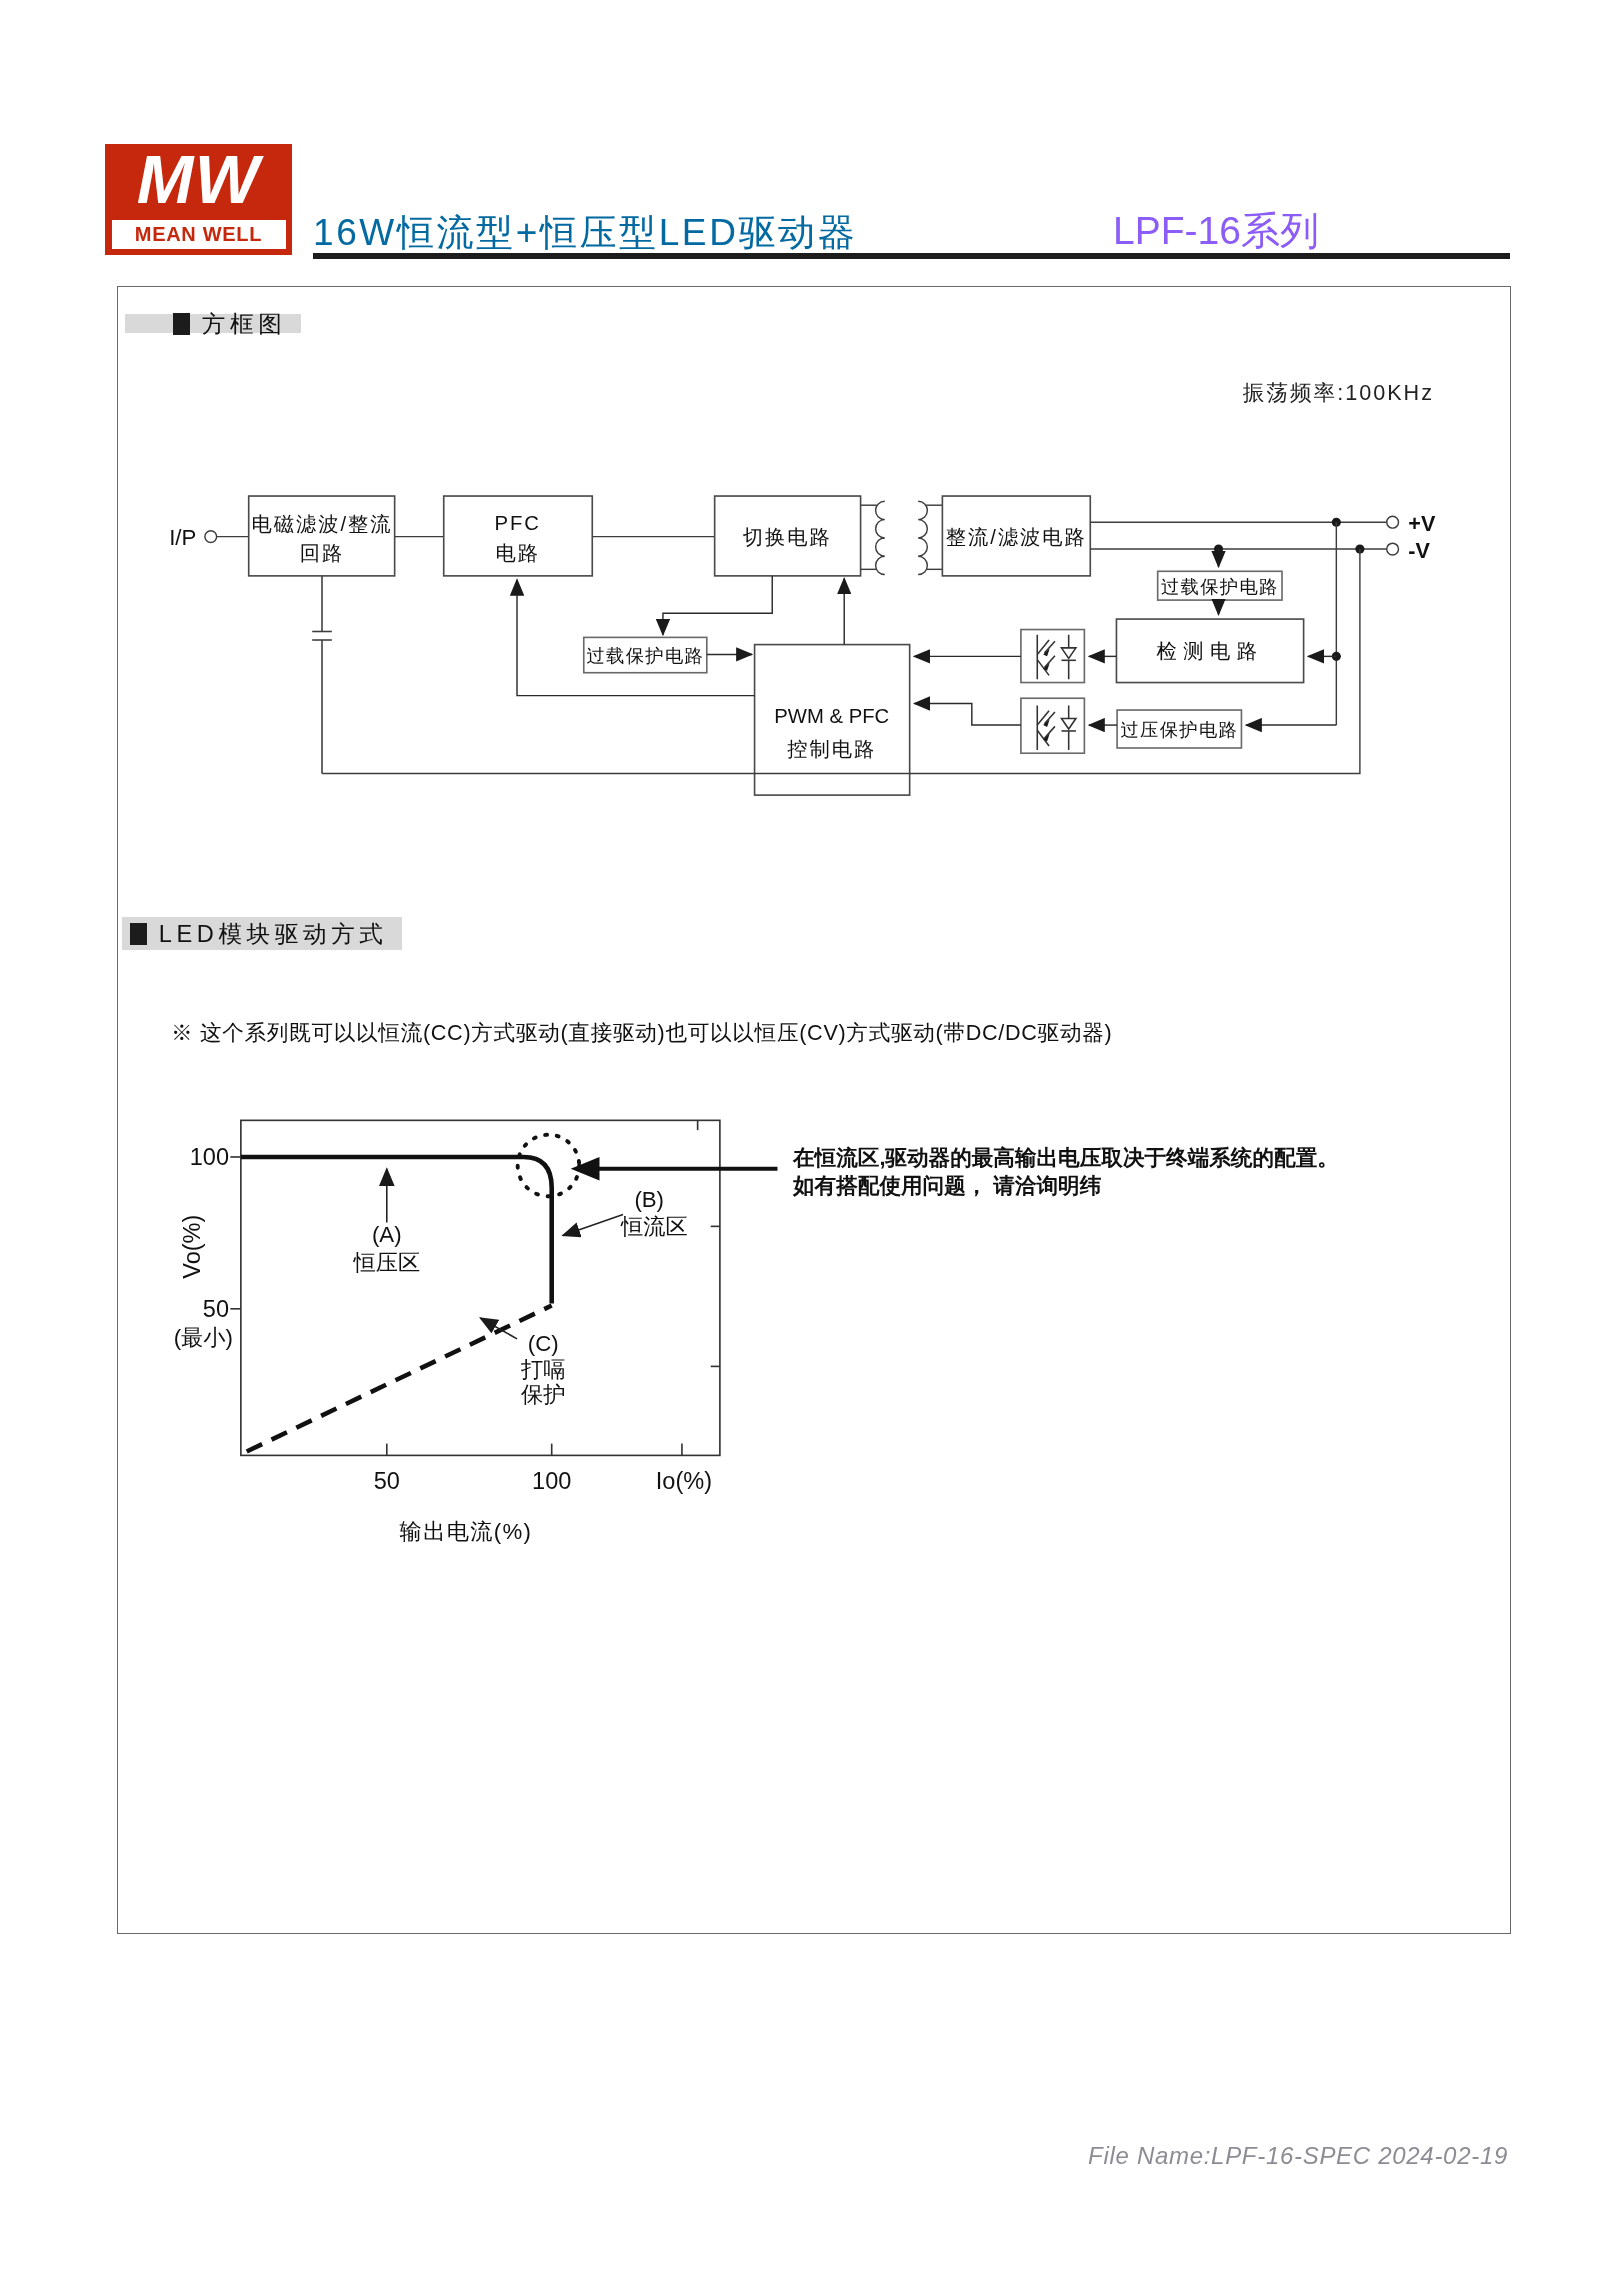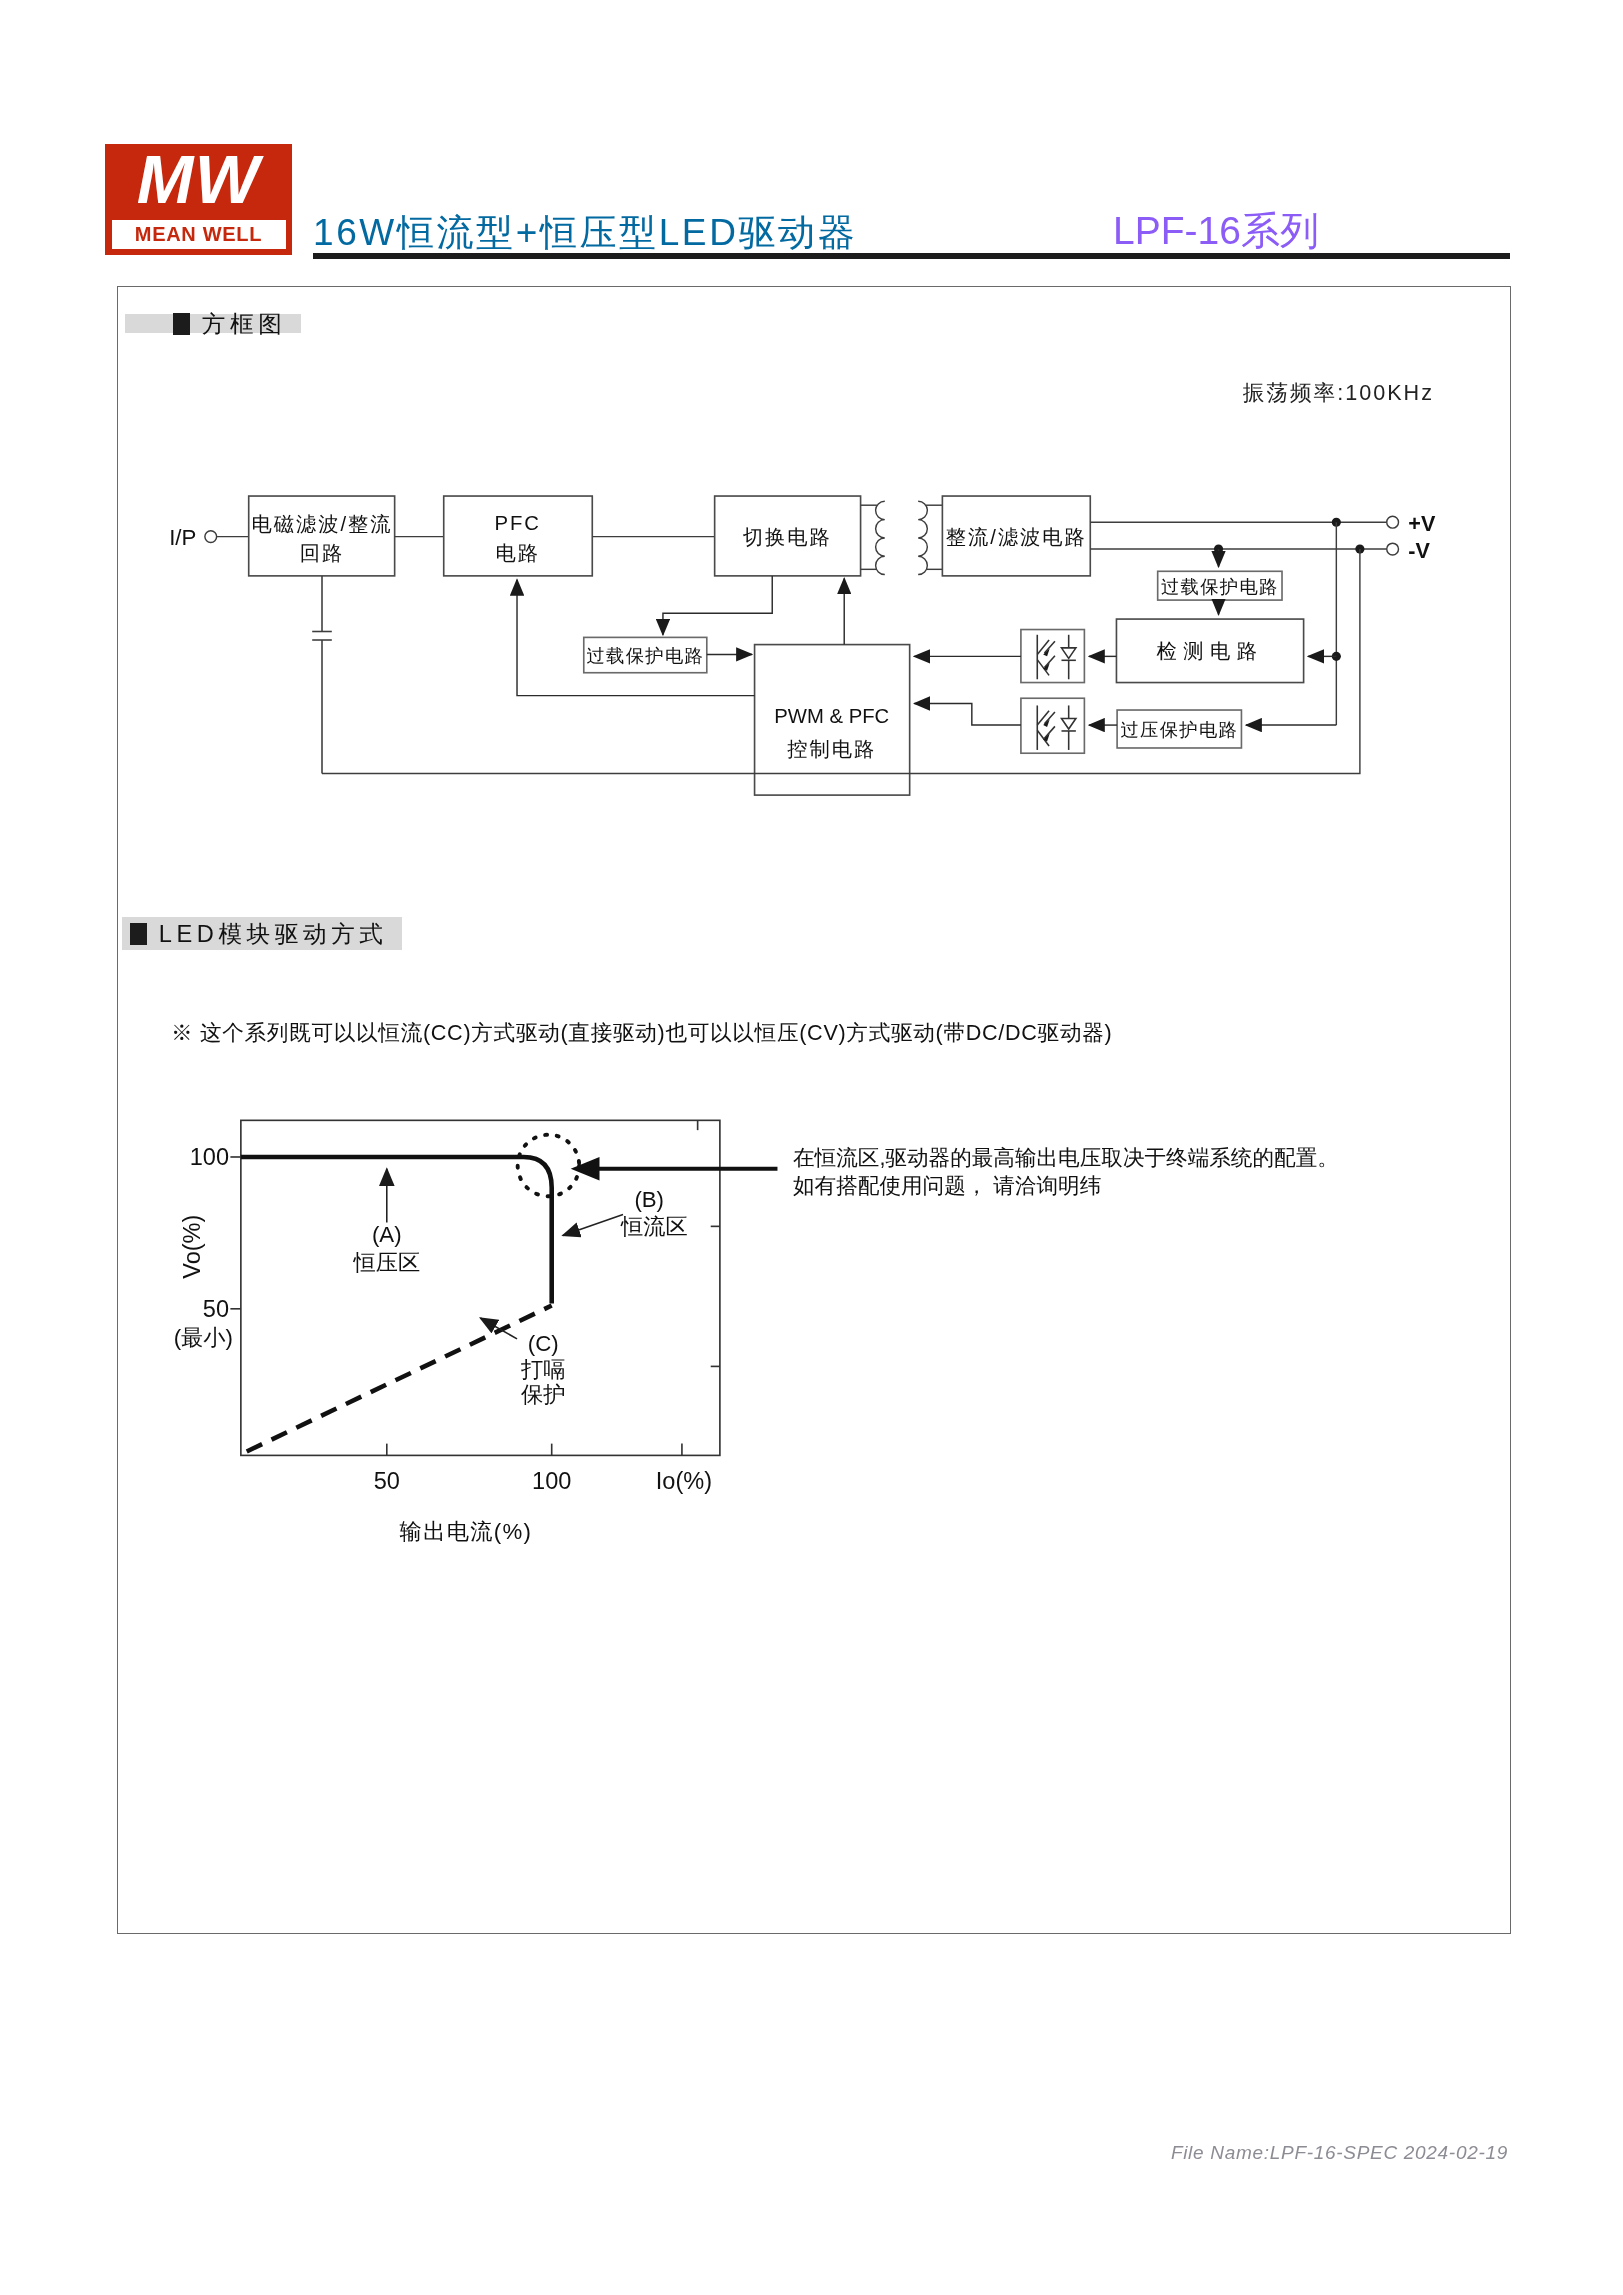--- a/index.html
+++ b/index.html
@@ -16,22 +16,22 @@
   
   .frame{left:117px;top:286px;width:1392px;height:1646px;border:1.3px solid #6a6a6a;background:#ffffff;}
   
   .sec-label{background:#d9d9d9;display:flex;align-items:center;gap:11.8px;padding:0 14.4px 0 7.9px;}
   .sec-label .sq{width:17px;height:22px;background:#1c1c1c;flex:0 0 auto;}
   .sec-label span{font-size:23.6px;letter-spacing:4.6px;color:#111;white-space:nowrap;}
   .sec1{left:125px;top:314px;height:19px;padding-left:48px;}
   .sec2{left:122px;top:917px;height:33px;}
   .osc{left:982px;top:378px;width:452px;text-align:right;font-size:21.6px;letter-spacing:2px;color:#222;}
   .note{left:171px;top:1018px;font-size:21.6px;letter-spacing:0.7px;color:#111;white-space:nowrap;}
-  .anno{left:793px;top:1144px;font-size:21.6px;line-height:27.5px;color:#111;}
-  .footer{left:785px;top:2142px;width:723px;text-align:right;font-size:19px;font-style:italic;color:#8c8c94;letter-spacing:0.7px;}
+  .anno{left:793px;top:1144px;font-size:21.6px;line-height:27.5px;color:#111;font-weight:bold;}
+  .footer{left:785px;top:2142px;width:723px;text-align:right;font-size:24px;font-style:italic;color:#8c8c94;letter-spacing:0.7px;}
   svg text{fill:#111;}
   .bx{fill:#ffffff;stroke:#4a4a4a;stroke-width:2.5;}
   .bx2{fill:#ffffff;stroke:#6a6a6a;stroke-width:2.5;}
   .wr{stroke:#3d3d3d;stroke-width:2.2;fill:none;}
   .wrA{stroke:#2b2b2b;stroke-width:2.2;fill:none;}
   .bt{font-size:31px;letter-spacing:3px;text-anchor:middle;}
   .dot{fill:#1a1a1a;}
   .axt{font-size:36px;text-anchor:middle;}
   .lbl{font-size:34px;text-anchor:middle;}
 </style>

